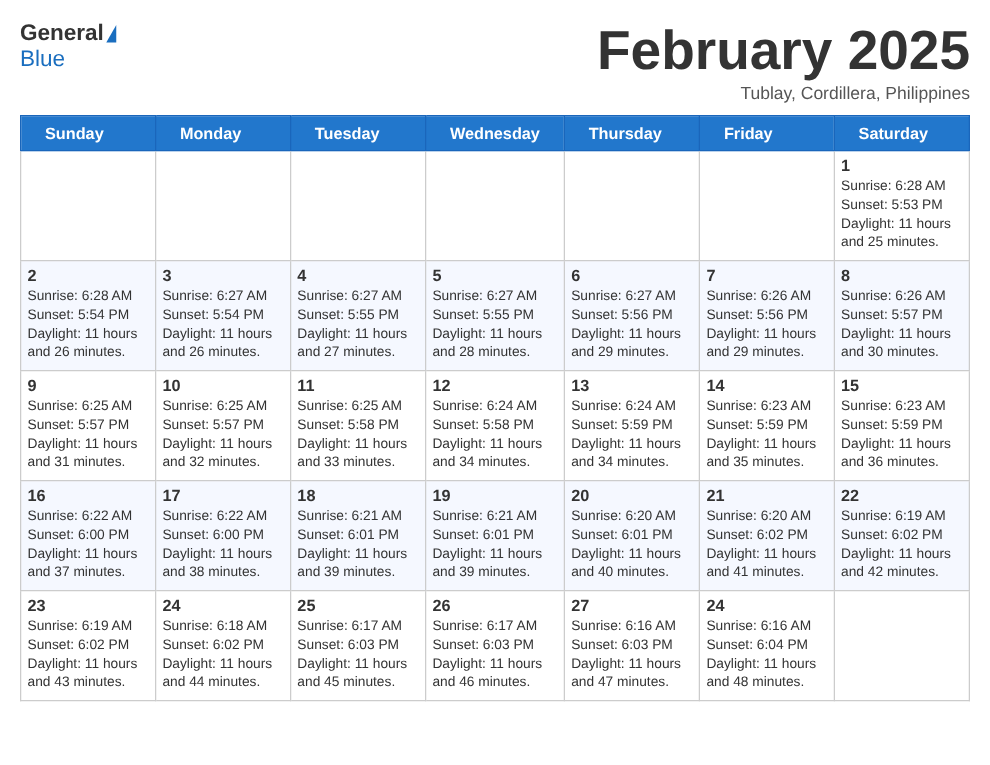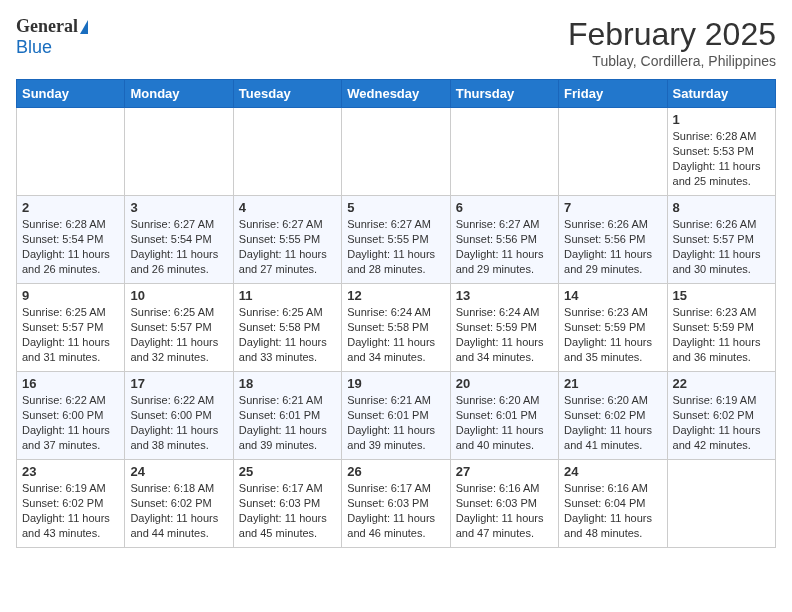--- a/index.html
+++ b/index.html
@@ -18,59 +18,58 @@
     }
     .logo {
       display: flex;
       flex-direction: column;
       align-items: flex-start;
     }
     .logo-general {
       font-size: 18px;
       font-weight: bold;
       color: #333;
-      font-family: Liberation Serif, serif;
     }
     .logo-blue {
       font-size: 18px;
       font-weight: normal;
       color: #1a6ebf;
     }
     .logo-icon {
       display: inline-block;
       width: 0;
       height: 0;
       border-left: 8px solid transparent;
       border-bottom: 14px solid #1a6ebf;
       margin-left: 2px;
       vertical-align: middle;
     }
     .title-area {
       text-align: right;
     }
     .calendar-title {
-      font-size: 32px;
-      font-weight: normal;
+      font-size: 44px;
+      font-weight: bold;
       color: #333;
     }
     .calendar-subtitle {
       font-size: 14px;
       color: #555;
       text-align: right;
     }
     .calendar {
       width: 100%;
       border-collapse: collapse;
       border: 1px solid #ccc;
     }
     .calendar th {
       background-color: #2277cc;
       color: #fff;
       text-align: left;
-      padding: 6px 5px;
+      padding: 6px 19px;
       font-size: 13px;
       border: 1px solid #1a66bb;
     }
     .calendar td {
       vertical-align: top;
       border: 1px solid #ccc;
       padding: 4px 5px;
       width: calc(100% / 7);
       height: 88px;
       background: #fff;

